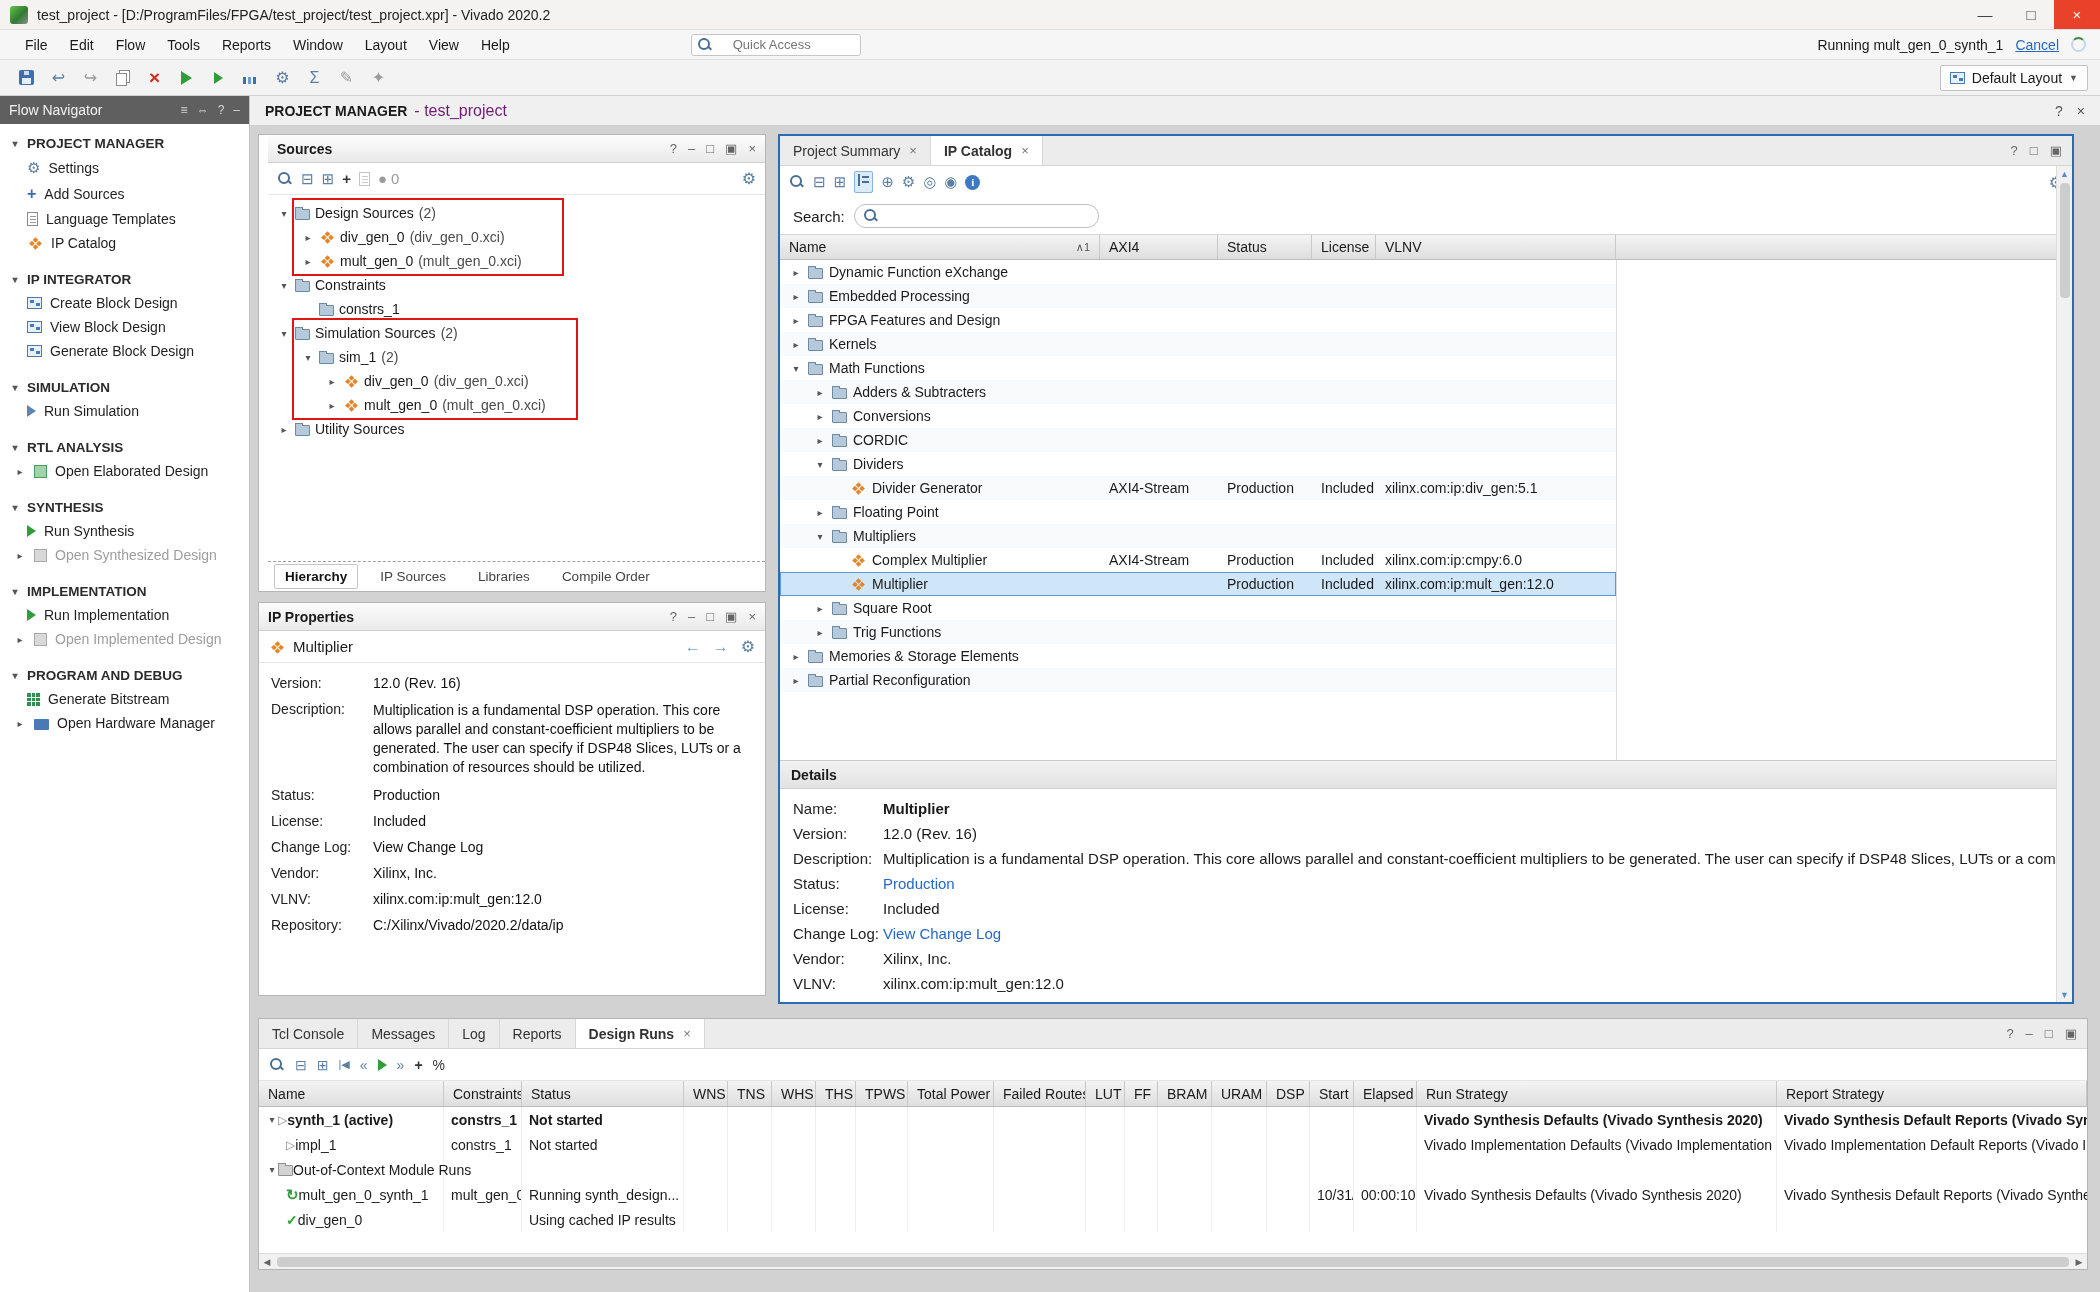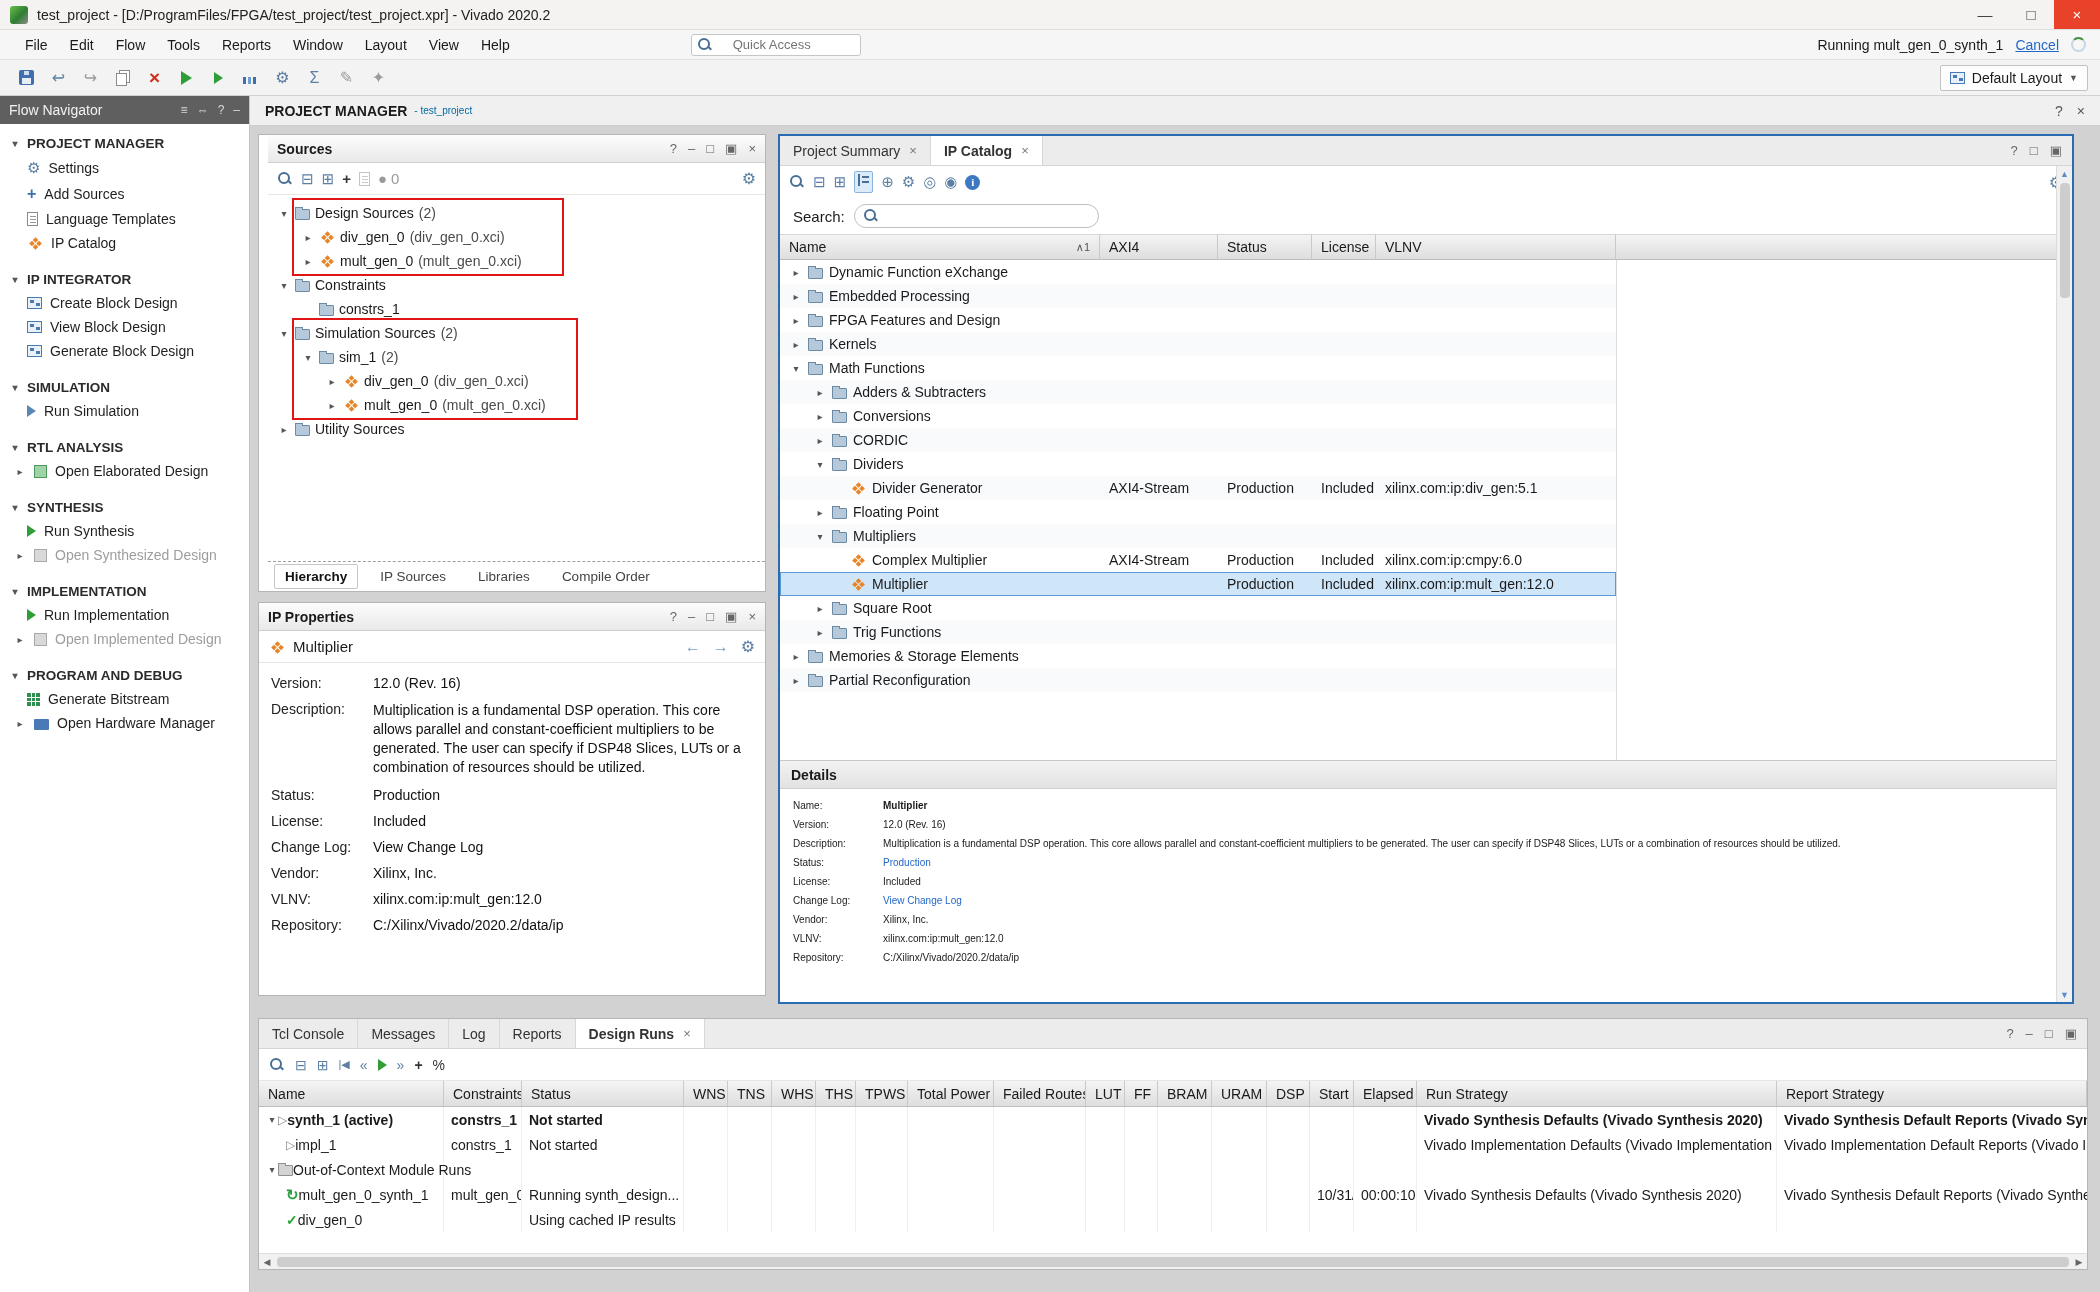--- a/index.html
+++ b/index.html
@@ -120,21 +120,21 @@
   .fn-item { display:flex; align-items:center; gap:8px; padding:4px 8px 4px 27px; font-size:14px; color:#1f1f1f; }
   .fn-item.haschev { padding-left:14px; }
   .fn-item.dim { color:#9d9d9d; }
   .fn-item .g { color:#5c7fa3; font-size:15px; }
   .fn-item .plus { color:#3a6db0; font-weight:bold; font-size:16px; }
 
   
   .content-header { position:absolute; left:250px; top:96px; right:0; height:30px; background:#f0f0f0;
       border-bottom:1px solid #cfcfcf; display:flex; align-items:center; padding:0 15px; }
   .content-header .t { font-weight:bold; font-size:14px; }
-  .content-header .s { margin-left:7px; font-size:10px; color:#0369a1; }
+  .content-header .s { margin-left:7px; font-size:16px; color:#701a75; }
   .ch-icons { margin-left:auto; display:flex; gap:14px; color:#555; font-size:14px; }
 
   
   .workspace { position:absolute; left:250px; top:126px; right:0; bottom:0; background:#d2d2d2; }
   .panel { position:absolute; background:#fff; border:1px solid #b5b5b5; display:flex; flex-direction:column; overflow:hidden; }
   .panel-header { height:28px; background:linear-gradient(#fdfdfd,#e9e9e9); border-bottom:1px solid #cfcfcf;
       display:flex; align-items:center; padding:0 9px; font-size:14px; font-weight:bold; flex-shrink:0; }
   .ph-icons { margin-left:auto; display:flex; gap:11px; color:#666; font-size:13px; font-weight:normal; }
   .mini-toolbar { height:32px; display:flex; align-items:center; gap:8px; padding:0 9px;
       border-bottom:1px solid #e6e6e6; flex-shrink:0; }
@@ -204,21 +204,21 @@
   .vscroll { position:absolute; right:0; top:30px; bottom:0; width:16px; background:#f1f1f1;
       border-left:1px solid #dcdcdc; display:flex; flex-direction:column; align-items:center; }
   .vscroll .arr { height:15px; font-size:9px; color:#5b8ec9; display:flex; align-items:center; }
   .vscroll .thumb { width:10px; height:115px; background:#cdcdcd; border-radius:4px; margin-top:2px; }
   .vscroll .arr.dn { margin-top:auto; }
 
   .details { height:242px; border-top:1px solid #c9c9c9; display:flex; flex-direction:column;
       overflow:hidden; flex-shrink:0; }
   .details-header { height:28px; background:linear-gradient(#f2f2f2,#e2e2e2); border-bottom:1px solid #cfcfcf;
       display:flex; align-items:center; padding:0 11px; font-weight:bold; font-size:14px; flex-shrink:0; }
-  .details-body { flex:1; padding:11px 13px; overflow:hidden; font-size:10px; }
+  .details-body { flex:1; padding:11px 13px; overflow:hidden; font-size:15px; }
   .drow { display:flex; margin-bottom:8px; white-space:nowrap; }
   .drow .dlabel { width:90px; flex-shrink:0; color:#222; }
   .drow .b { font-weight:bold; }
 
   
   .runs-toolbar { height:32px; display:flex; align-items:center; gap:10px; padding:0 10px;
       border-bottom:1px solid #e6e6e6; flex-shrink:0; }
   .runs-toolbar .sym { color:#5c7fa3; font-size:14px; }
   .rgh { display:flex; height:26px; background:linear-gradient(#f4f4f4,#dedede);
       border-bottom:1px solid #bdbdbd; font-size:14px; flex-shrink:0; }

